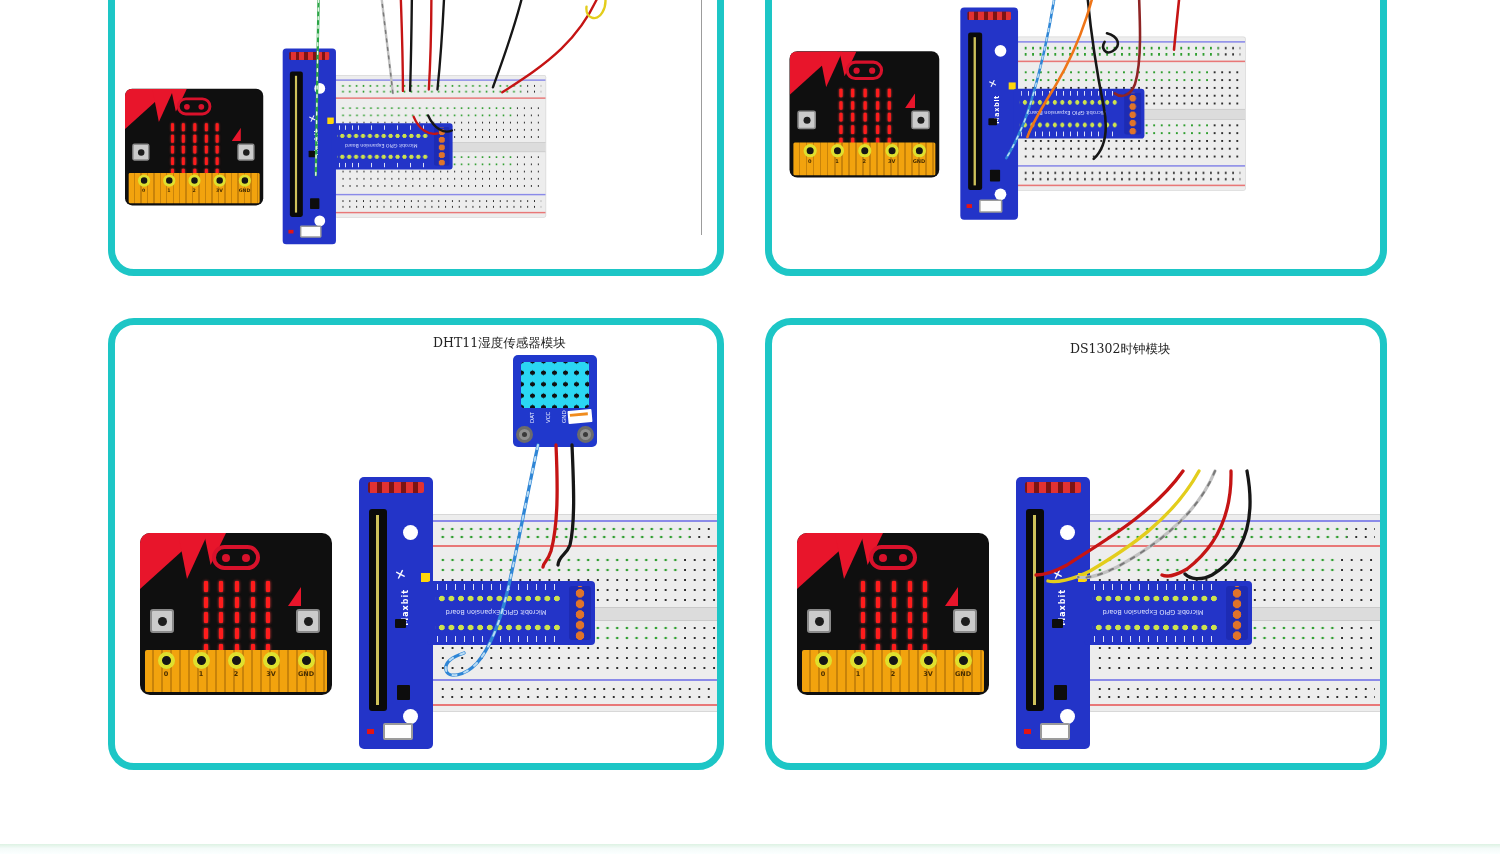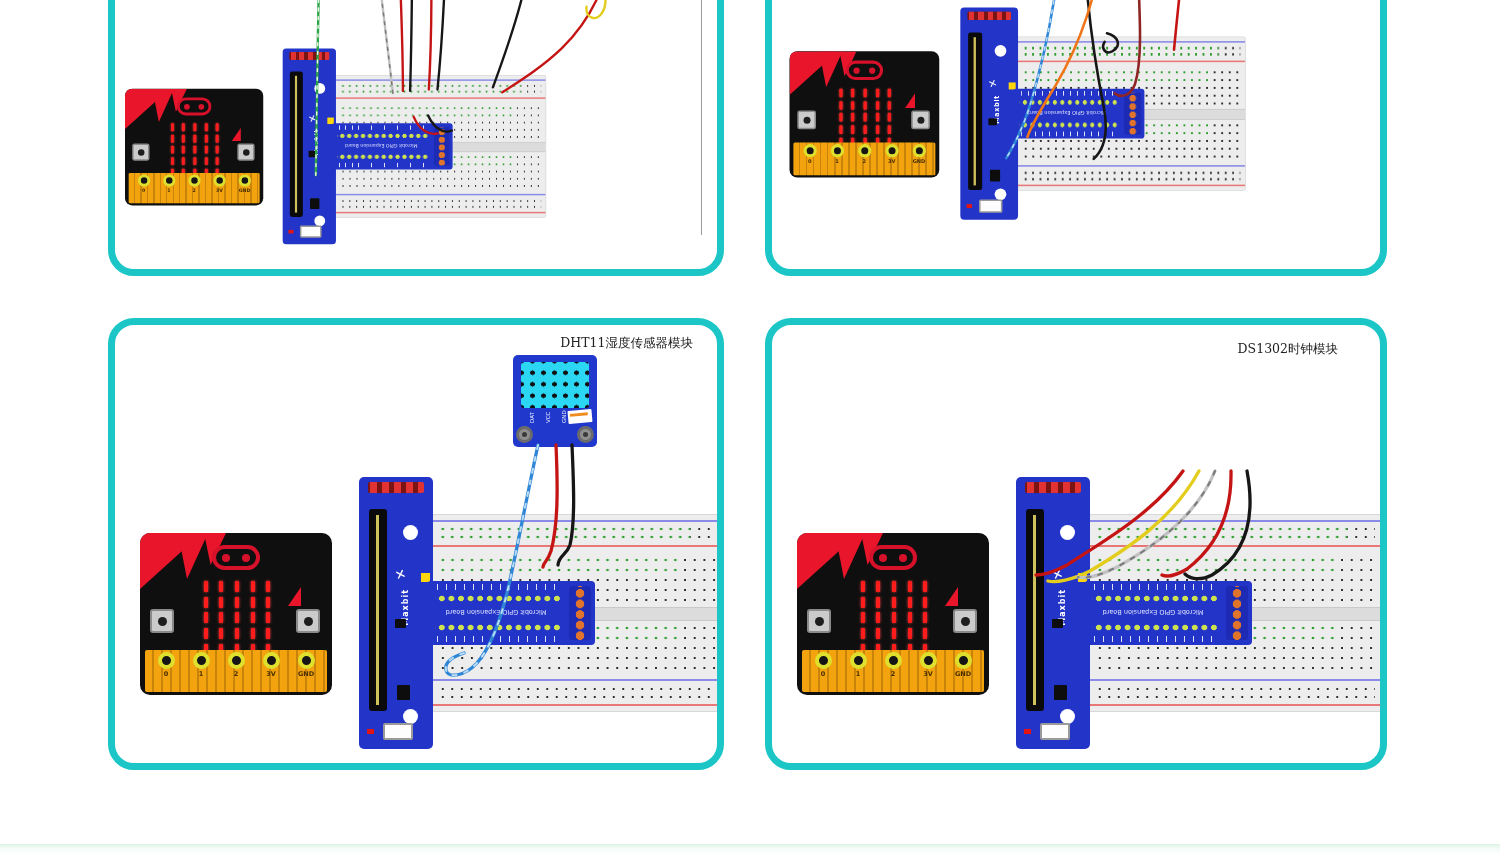--- a/index.html
+++ b/index.html
@@ -94,24 +94,24 @@
          background-size:9.7px 10px;}
   .fup{top:40px;}.flo{top:108px;}
   .channel{left:0;top:92px;width:100%;height:14px;background:#dcdcdc;
            border-top:1px solid #c9c9c9;border-bottom:1px solid #c9c9c9;}
   .green{background-color:#ededed;
          background-image:radial-gradient(circle,#2f9e2f 1.3px,rgba(0,0,0,0) 1.6px);}
   .gtop{left:6px;top:10px;width:252px;height:16px;background-size:9.5px 8px;}
   .gup{left:6px;top:40px;width:240px;height:20px;background-size:9.7px 10px;}
   .glo{left:6px;top:108px;width:240px;height:22px;background-size:9.7px 10px;}
   
-  .caption{position:absolute;z-index:4;width:260px;text-align:right;font-size:12.5px;color:#222;
+  .caption{position:absolute;z-index:4;width:260px;text-align:left;font-size:12.5px;color:#222;
            font-family:"DejaVu Serif",serif;}
   .cap-bl{left:318px;top:10px;}
-  .cap-br{left:306px;top:16px;}
+  .cap-br{left:298px;top:16px;}
   .dht11{position:absolute;left:398px;top:30px;width:84px;height:92px;background:#2038cc;
          border-radius:5px;z-index:4;}
   .dht-grid{position:absolute;left:8px;top:7px;width:68px;height:46px;background-color:#2bd7f3;
          border-radius:3px;background-image:radial-gradient(circle,#101010 2.2px,rgba(0,0,0,0) 2.6px);
          background-size:11px 11.5px;background-position:6px 5px;}
   .dht-sticker{left:55px;top:55px;width:24px;height:13px;background:#fff;border-radius:1px;
          transform:rotate(-5deg);}
   .dht-sticker::after{content:"";position:absolute;left:2px;top:3px;width:18px;height:3px;background:#f08c1e;}
   .dht-pin{position:absolute;bottom:26px;width:10px;text-align:center;color:#e6ecff;font-size:5.5px;
          transform:rotate(-90deg);}

